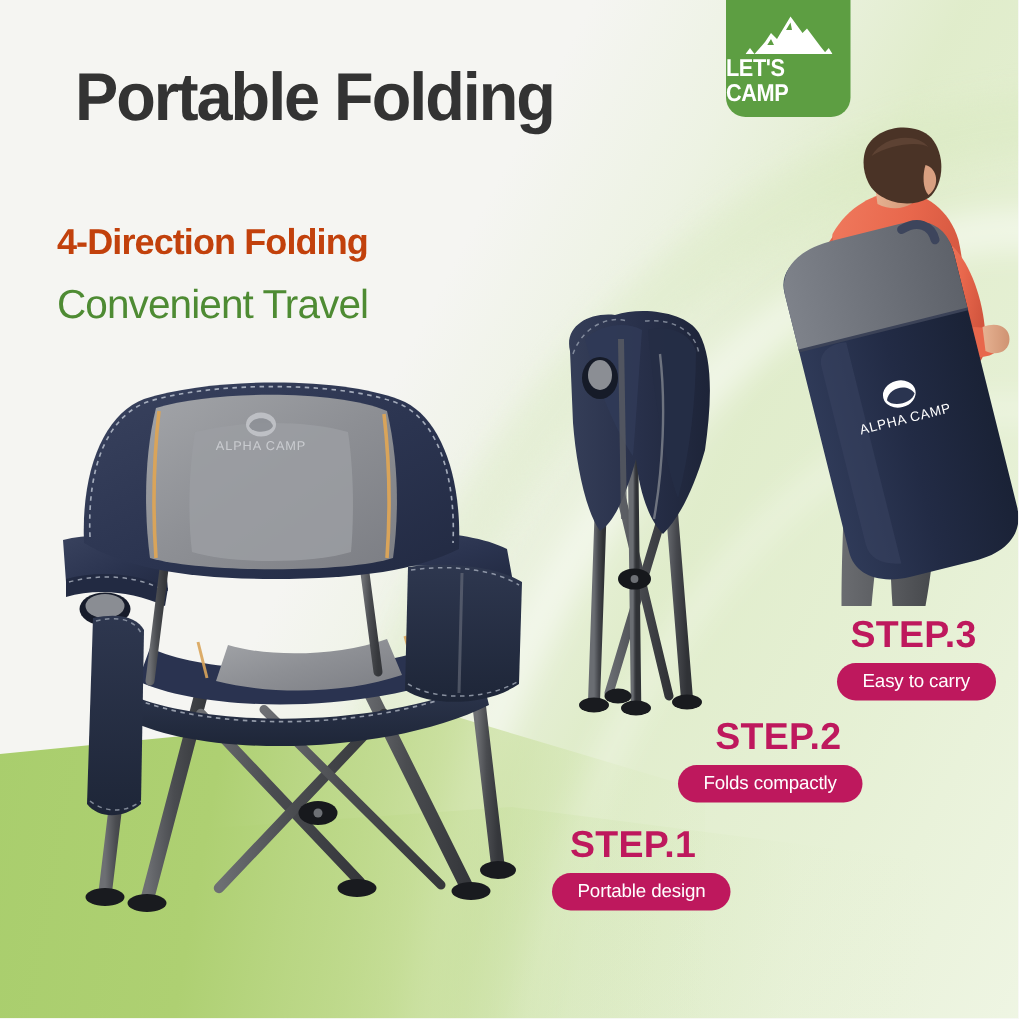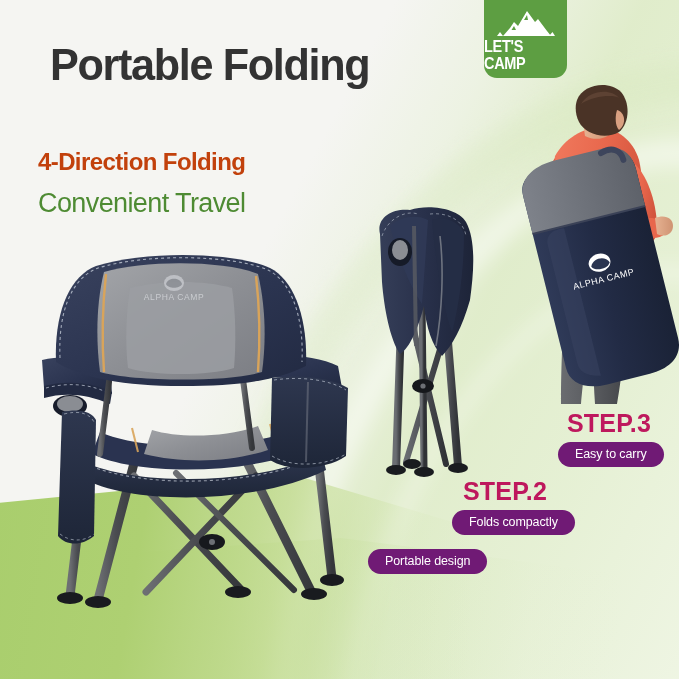--- a/index.html
+++ b/index.html
@@ -152,32 +152,32 @@
   .step-title {
     font-size: 25px;
     color: #be185d;
     letter-spacing: 0.2px;
     margin-bottom: 4px;
     white-space: nowrap;
     font-weight: bold;
   }
   .step-pill {
     display: inline-block;
-    background: #701a75;
+    background: #be185d;
     color: #ffffff;
     font-size: 12.5px;
     border-radius: 999px;
     padding: 5px 17px 6px;
     white-space: nowrap;
     letter-spacing: -0.1px;
   }
   .step-1 { left: 368px; top: 549px; }
   .step-1 .step-title { margin-left: 12px; }
   .step-2 { left: 452px; top: 477px; }
-  .step-2 .step-title { margin-left: 11px; }
+  .step-2 .step-title { margin-left: 11px; text-align: center; }
   .step-3 { left: 558px; top: 409px; }
   .step-3 .step-title { margin-left: 9px; }
 
   
   .art { position: absolute; }
   .chair-main { left: 26px; top: 248px; width: 330px; height: 370px; }
   .fold-chair { left: 366px; top: 196px; width: 130px; height: 300px; }
   .carrier { left: 521px; top: 82px; width: 158px; height: 328px; }
 </style>
 </head>
@@ -411,20 +411,21 @@
         <ellipse cx="18" cy="8" rx="11" ry="9" fill="#ffffff"></ellipse>
         <path d="M9 10 C12 2 25 2 28 10 C25 16 12 16 9 10 Z" fill="#2a3450"></path>
         <text x="18" y="28" font-family="Liberation Sans, sans-serif" font-size="9" fill="#ffffff" text-anchor="middle" letter-spacing="0.5">ALPHA CAMP</text>
       </g>
 
       <path d="M104 74 C116 70 124 76 124 86" stroke="#3d455c" stroke-width="6" fill="none" stroke-linecap="round"></path>
     </g>
   </svg>
 
   <div class="step step-1">
+    <div class="step-title">STEP.1</div>
     <div class="step-pill">Portable design</div>
   </div>
   <div class="step step-2">
     <div class="step-title">STEP.2</div>
     <div class="step-pill">Folds compactly</div>
   </div>
   <div class="step step-3">
     <div class="step-title">STEP.3</div>
     <div class="step-pill">Easy to carry</div>
   </div>

